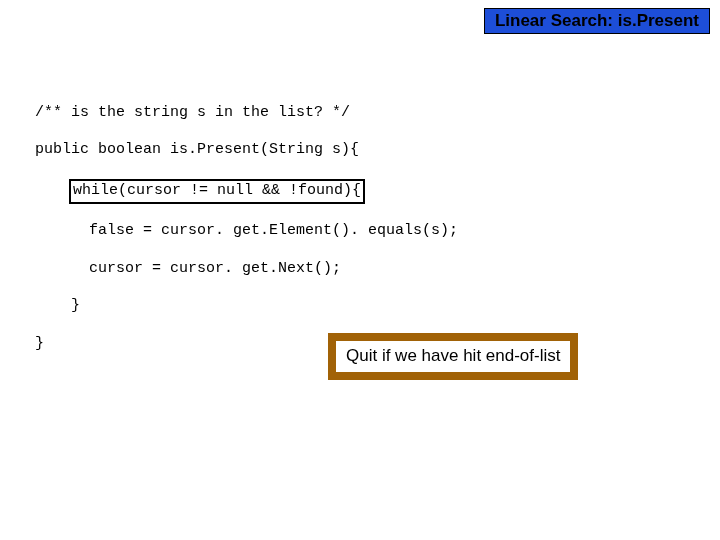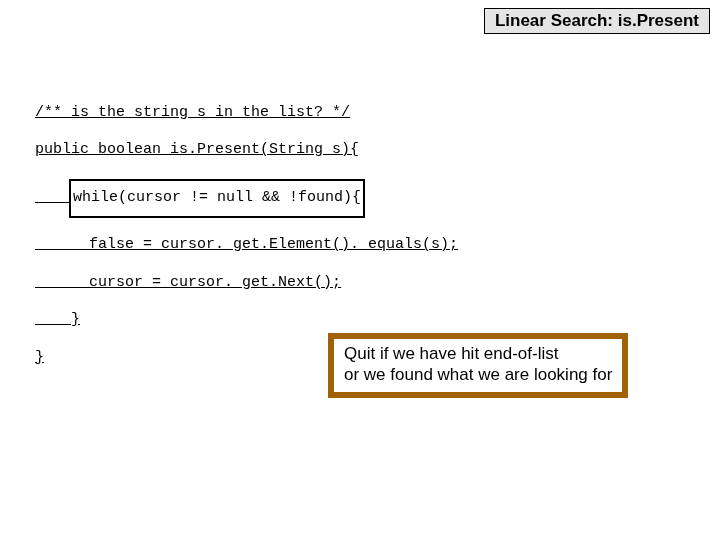--- a/index.html
+++ b/index.html
@@ -9,47 +9,47 @@
     height: 540px;
     background: #fff;
     font-family: Arial, Helvetica, sans-serif;
     position: relative;
     overflow: hidden;
   }
   .title-box {
     position: absolute;
     top: 8px;
     right: 10px;
-    background: #e5e5e5;
+    background: #1d4ed8;
     border: 1px solid #000;
     padding: 2px 10px;
     font-size: 17px;
     font-weight: bold;
   }
   .code-block {
     position: absolute;
     top: 85px;
     left: 35px;
     font-family: "Courier New", Courier, monospace;
     font-size: 15px;
     line-height: 1.25;
     white-space: pre;
   }
-  .code-line { display: block; text-decoration: underline; }
+  .code-line { display: block; }
   .hl {
     border: 2px solid #000;
     display: inline-block;
-    padding: 8px 2px;
+    padding: 1px 2px;
     margin-left: -2px;
   }
   .note-box {
     position: absolute;
     top: 333px;
     left: 328px;
-    border: 6px solid #a16207;
+    border: 8px solid #a16207;
     background: #fff;
     padding: 4px 10px 6px 10px;
     font-size: 17px;
     line-height: 1.25;
   }
 </style>
 </head>
 <body>
 
 <div class="title-box">Linear Search: is.Present</div>
@@ -59,14 +59,13 @@
 <span class="code-line">public boolean is.Present(String s){</span>
 <span class="code-line"><span>    </span><span class="hl">while(cursor != null &amp;&amp; !found){</span></span>
 <span class="code-line">      false = cursor. get.Element(). equals(s);</span>
 <span class="code-line">      cursor = cursor. get.Next();</span>
 <span class="code-line">    }</span>
 <span class="code-line">}</span>
 </div>
 
 <div class="note-box">
   <div>Quit if we have hit end-of-list</div>
-  <div>or we found what we are looking for</div>
 </div>
 
 </body></html>

